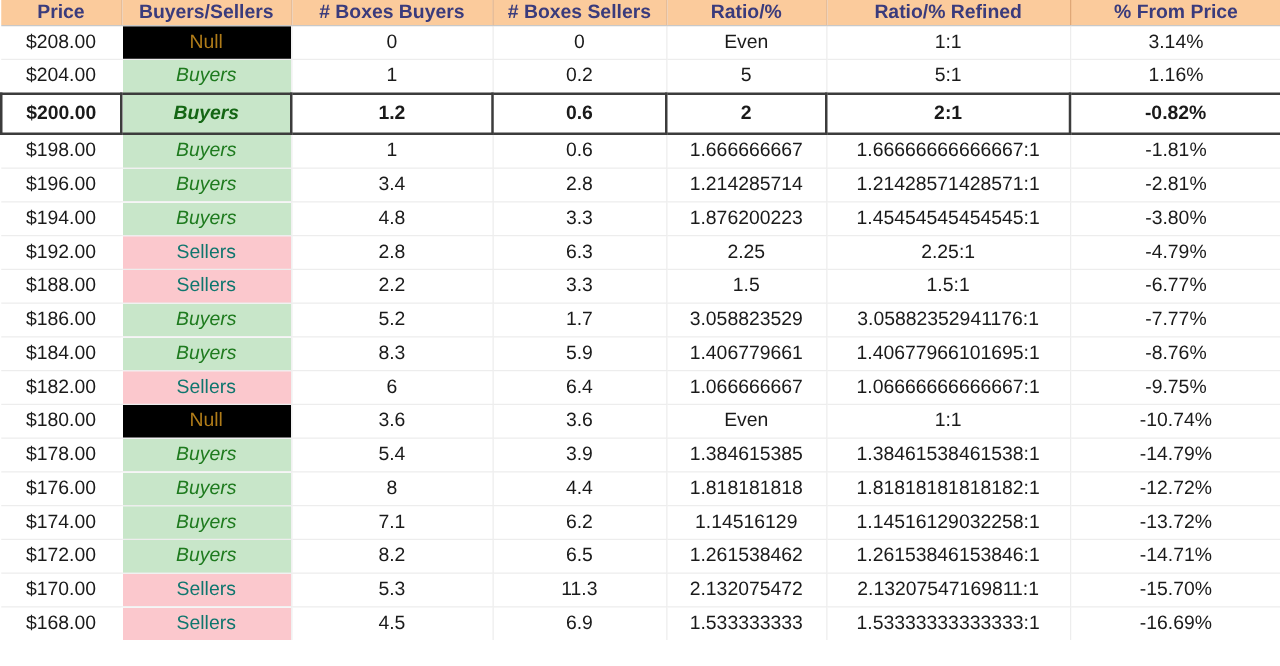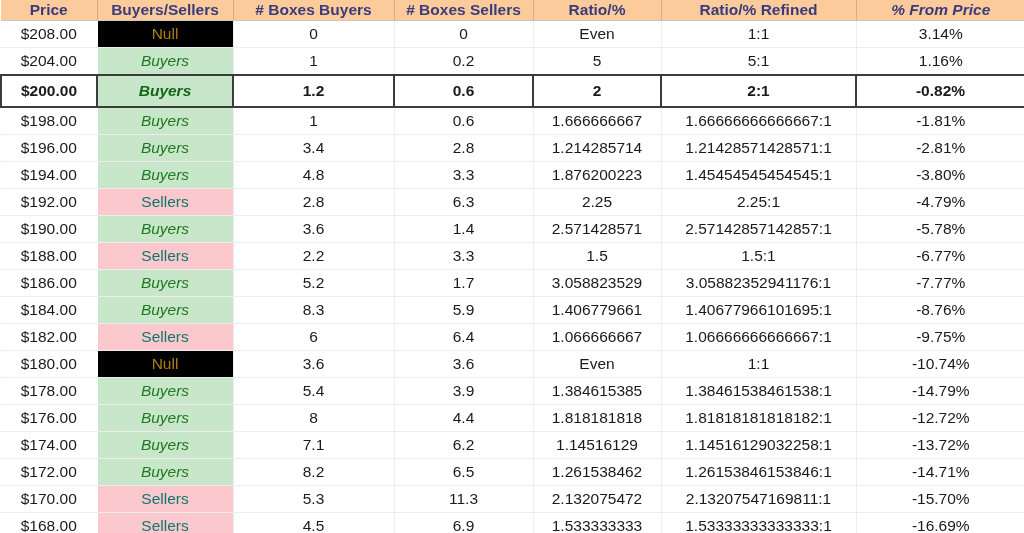--- a/index.html
+++ b/index.html
@@ -45,21 +45,21 @@
     font-size: 15.5px;
     font-weight: bold;
     text-align: center;
     vertical-align: middle;
     border-right: 1px solid #e0a877;
     border-bottom: 1px solid #c8c8c8;
     padding: 0 2px;
     white-space: nowrap;
     overflow: hidden;
   }
-  thead th:last-child { border-right: none; font-style: italic; }
+  thead th:last-child { border-right: none; }
 
   
   tbody td {
     height: 26px;
     font-size: 15.5px;
     color: #1a1a1a;
     text-align: center;
     vertical-align: middle;
     border-bottom: 1px solid #ededed;
     border-right: 1px solid #ededed;
@@ -175,29 +175,20 @@
         <tr>
           <td class="price">$192.00</td>
           <td class="sig sig-sellers">Sellers</td>
           <td>2.8</td>
           <td>6.3</td>
           <td>2.25</td>
           <td>2.25:1</td>
           <td>-4.79%</td>
         </tr>
         <tr>
-          <td class="price">$190.00</td>
-          <td class="sig sig-buyers">Buyers</td>
-          <td>3.6</td>
-          <td>1.4</td>
-          <td>2.571428571</td>
-          <td>2.57142857142857:1</td>
-          <td>-5.78%</td>
-        </tr>
-        <tr>
           <td class="price">$188.00</td>
           <td class="sig sig-sellers">Sellers</td>
           <td>2.2</td>
           <td>3.3</td>
           <td>1.5</td>
           <td>1.5:1</td>
           <td>-6.77%</td>
         </tr>
         <tr>
           <td class="price">$186.00</td>

